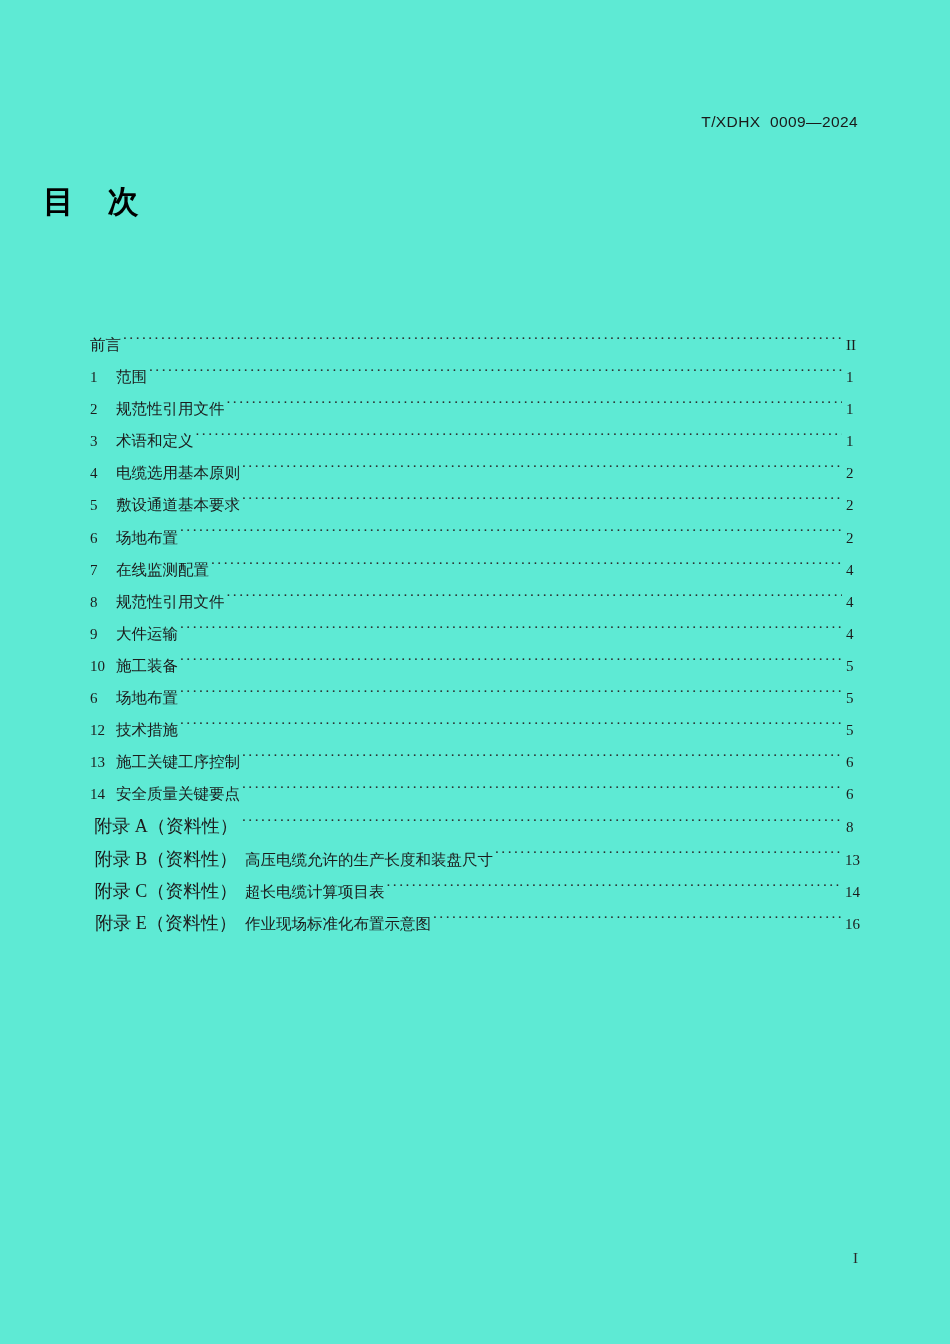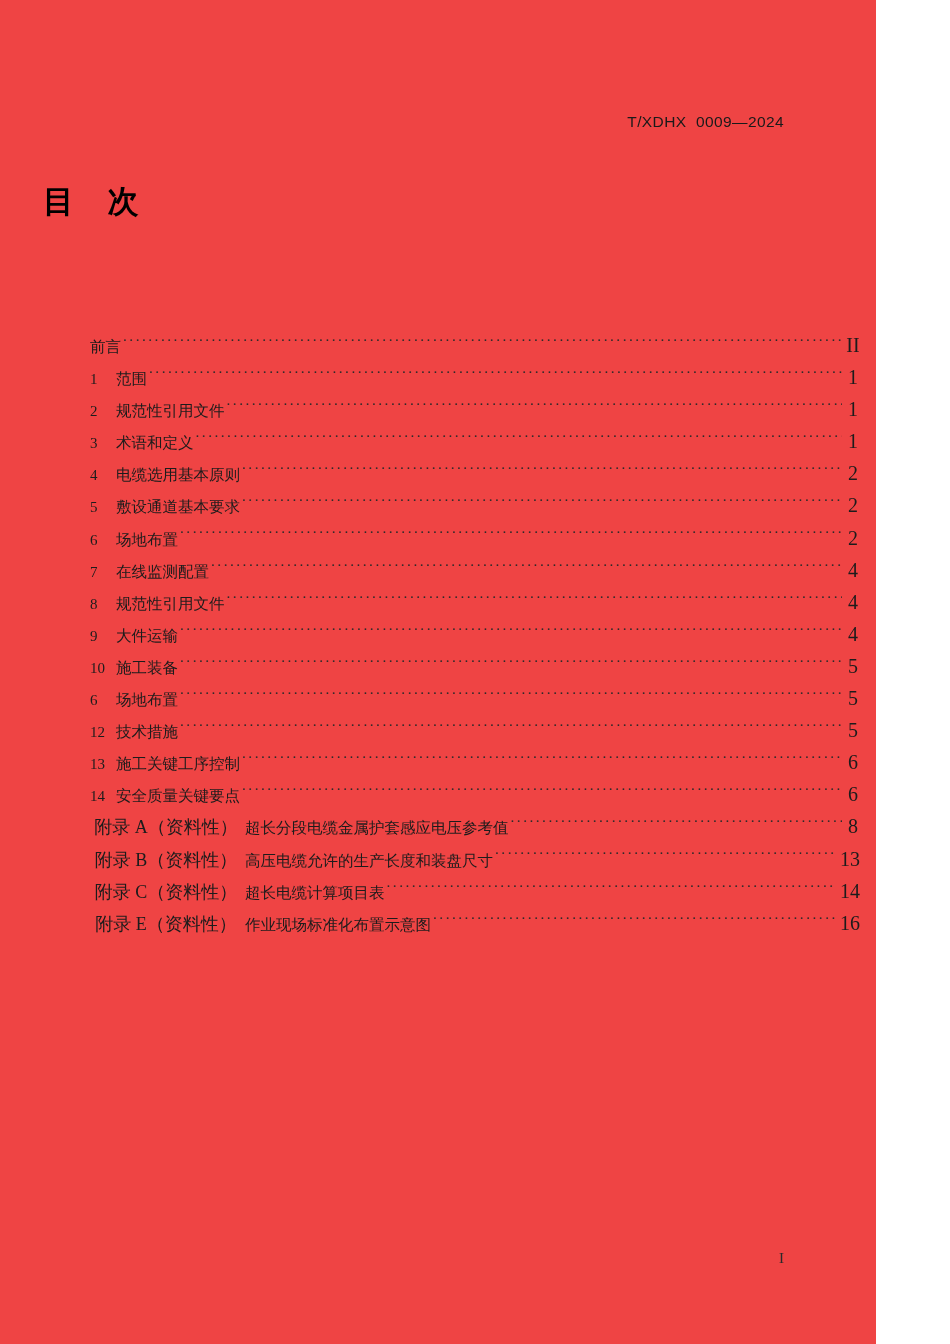--- a/index.html
+++ b/index.html
@@ -6,23 +6,23 @@
     margin: 0;
     padding: 0;
     background: #ffffff;
   }
   body {
     font-family: "Liberation Serif", "DejaVu Serif", serif;
     color: #000000;
   }
   .page {
     position: relative;
-    width: 876px;
+    width: 950px;
     height: 1344px;
-    background: #ef4444;
+    background: #5eead4;
     overflow: hidden;
     box-sizing: border-box;
   }
 
   
   .doc-header {
     position: absolute;
     top: 113px;
     left: 90px;
     right: 92px;
@@ -107,24 +107,24 @@
     bottom: 0;
     letter-spacing: 2.45px;
     font-size: 15.5px;
     font-family: "Liberation Serif", "DejaVu Serif", serif;
     color: #2b2b2b;
     white-space: nowrap;
   }
   .pageno {
     flex: 0 0 auto;
     padding-left: 4px;
-    text-align: center;
+    text-align: left;
     min-width: 14px;
     font-family: "Liberation Serif", "DejaVu Serif", serif;
-    font-size: 20px;
+    font-size: 15px;
   }
 
   
   .toc-row.appendix .title-txt { padding-left: 3px; }
 
   
   .folio {
     position: absolute;
     top: 1250px;
     left: 90px;
@@ -230,21 +230,20 @@
         <span class="pageno">6</span>
       </div>
       <div class="toc-row">
         <span class="num">14</span>
         <span class="title-txt">安全质量关键要点</span>
         <span class="leader"></span>
         <span class="pageno">6</span>
       </div>
       <div class="toc-row appendix">
         <span class="app-label">附录 A（资料性）</span>
-        <span class="title-txt">超长分段电缆金属护套感应电压参考值</span>
         <span class="leader"></span>
         <span class="pageno">8</span>
       </div>
       <div class="toc-row appendix">
         <span class="app-label">附录 B（资料性）</span>
         <span class="title-txt">高压电缆允许的生产长度和装盘尺寸</span>
         <span class="leader"></span>
         <span class="pageno">13</span>
       </div>
       <div class="toc-row appendix">

